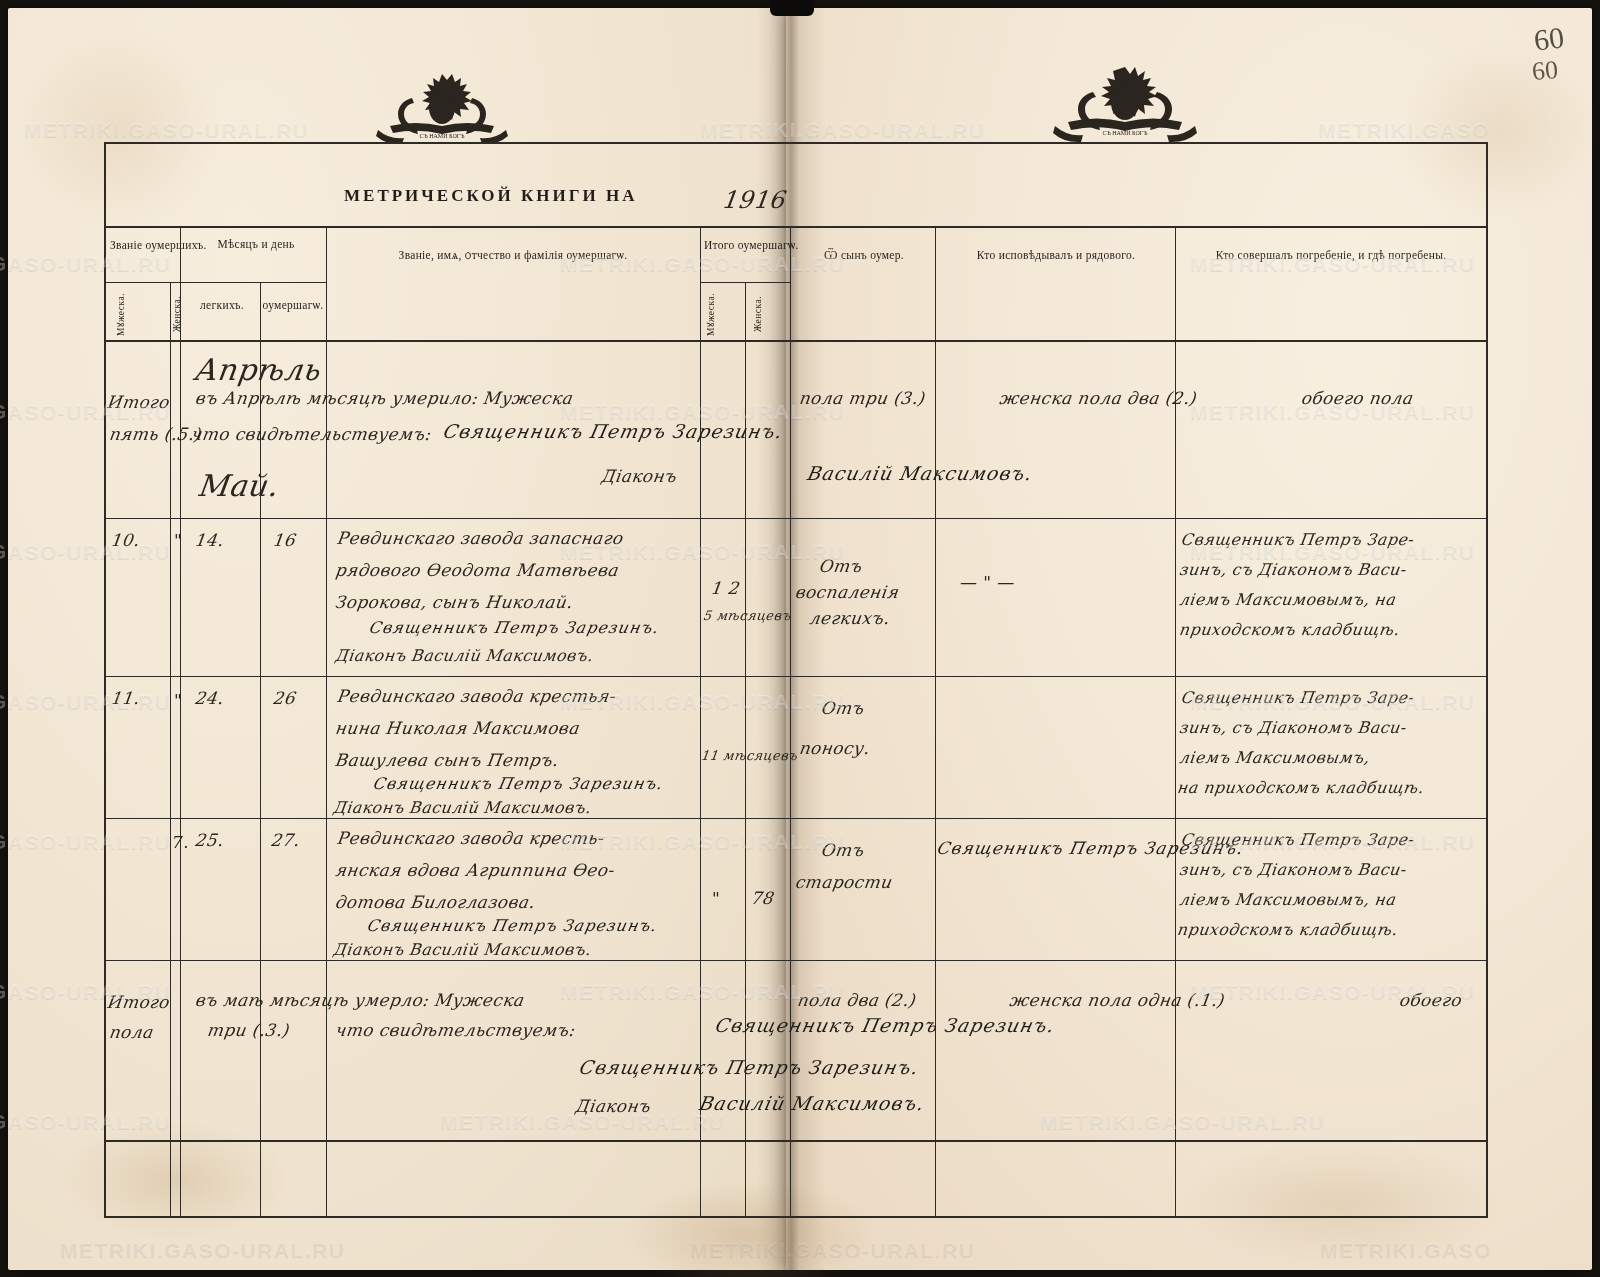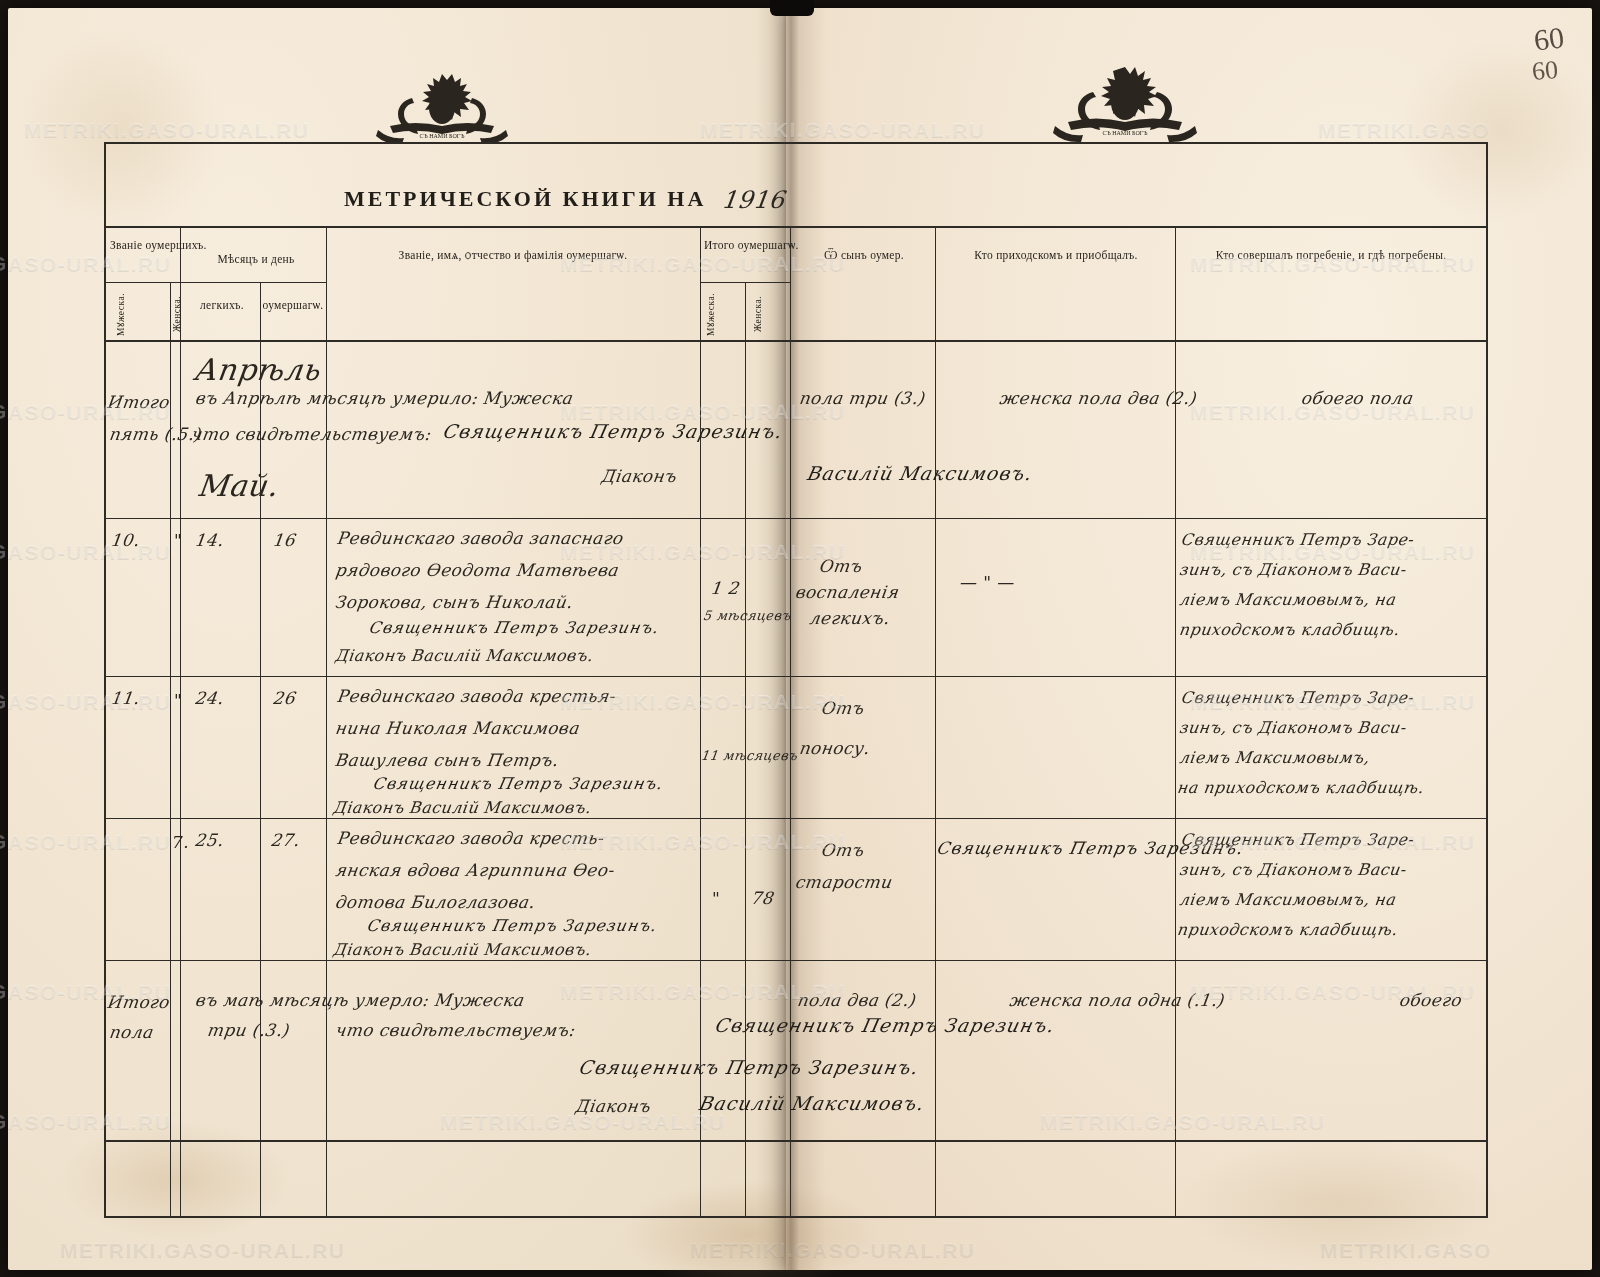--- a/index.html
+++ b/index.html
@@ -89,21 +89,21 @@
   .hline.thick { height: 2px; }
 
   
   .printed {
     position: absolute;
     color: #221e19;
     font-family: "Liberation Serif", serif;
     white-space: nowrap;
   }
   #title {
-    font-size: 22px;
+    font-size: 17px;
     letter-spacing: 3px;
     font-weight: bold;
   }
   .colhead {
     font-size: 11.5px;
     text-align: center;
     line-height: 1.25;
     color: #241f1a;
     letter-spacing: .3px;
   }
@@ -221,32 +221,32 @@
   <div class="hline" style="left:104px;top:960px;width:1384px;"></div>
   <div class="hline thick" style="left:104px;top:1140px;width:1384px;"></div>
 
   <div class="printed" id="title" style="left:344px;top:186px;">МЕТРИЧЕСКОЙ КНИГИ НА</div>
   <div class="hw s24 sk" style="left:724px;top:186px;">1916</div>
 
   <div class="printed colhead" style="left:110px;top:238px;width:66px;">Званіе оумершихъ.</div>
   <div class="printed colhead vert" style="left:116px;top:292px;height:44px;">Мꙋжеска.</div>
   <div class="printed colhead vert" style="left:172px;top:292px;height:44px;">Женска.</div>
 
-  <div class="printed colhead" style="left:190px;top:252px;width:132px;">Мѣсяцъ и день</div>
+  <div class="printed colhead" style="left:190px;top:237px;width:132px;">Мѣсяцъ и день</div>
   <div class="printed colhead" style="left:186px;top:298px;width:72px;">легкихъ.</div>
   <div class="printed colhead" style="left:262px;top:298px;width:62px;">оумершагѡ.</div>
 
   <div class="printed colhead" style="left:332px;top:248px;width:362px;">Званіе, имѧ, ѻтчество и фамілія оумершагѡ.</div>
 
   <div class="printed colhead" style="left:704px;top:238px;width:84px;">Итого оумершагѡ.</div>
   <div class="printed colhead vert" style="left:706px;top:292px;height:44px;">Мꙋжеска.</div>
   <div class="printed colhead vert" style="left:753px;top:292px;height:44px;">Женска.</div>
 
   <div class="printed colhead" style="left:796px;top:248px;width:136px;">Ѿ сынъ оумер.</div>
-  <div class="printed colhead" style="left:940px;top:248px;width:232px;">Кто приходскомъ и приѻбщалъ.</div>
+  <div class="printed colhead" style="left:940px;top:248px;width:232px;">Кто исповѣдывалъ и рядового.</div>
   <div class="printed colhead" style="left:1180px;top:248px;width:302px;">Кто совершалъ погребеніе, и гдѣ погребены.</div>
 
   <div class="hw s30 sk" style="left:196px;top:352px;">Апрѣль</div>
 
   <div class="hw s17 sk" style="left:108px;top:392px;">Итого</div>
   <div class="hw s17 sk" style="left:196px;top:388px;">въ Апрѣлѣ мѣсяцѣ умерило: Мужеска</div>
   <div class="hw s17 sk" style="left:800px;top:388px;">пола три (3.)</div>
   <div class="hw s17 sk" style="left:1000px;top:388px;">женска пола два (2.)</div>
   <div class="hw s17 sk" style="left:1302px;top:388px;">обоего пола</div>
 

